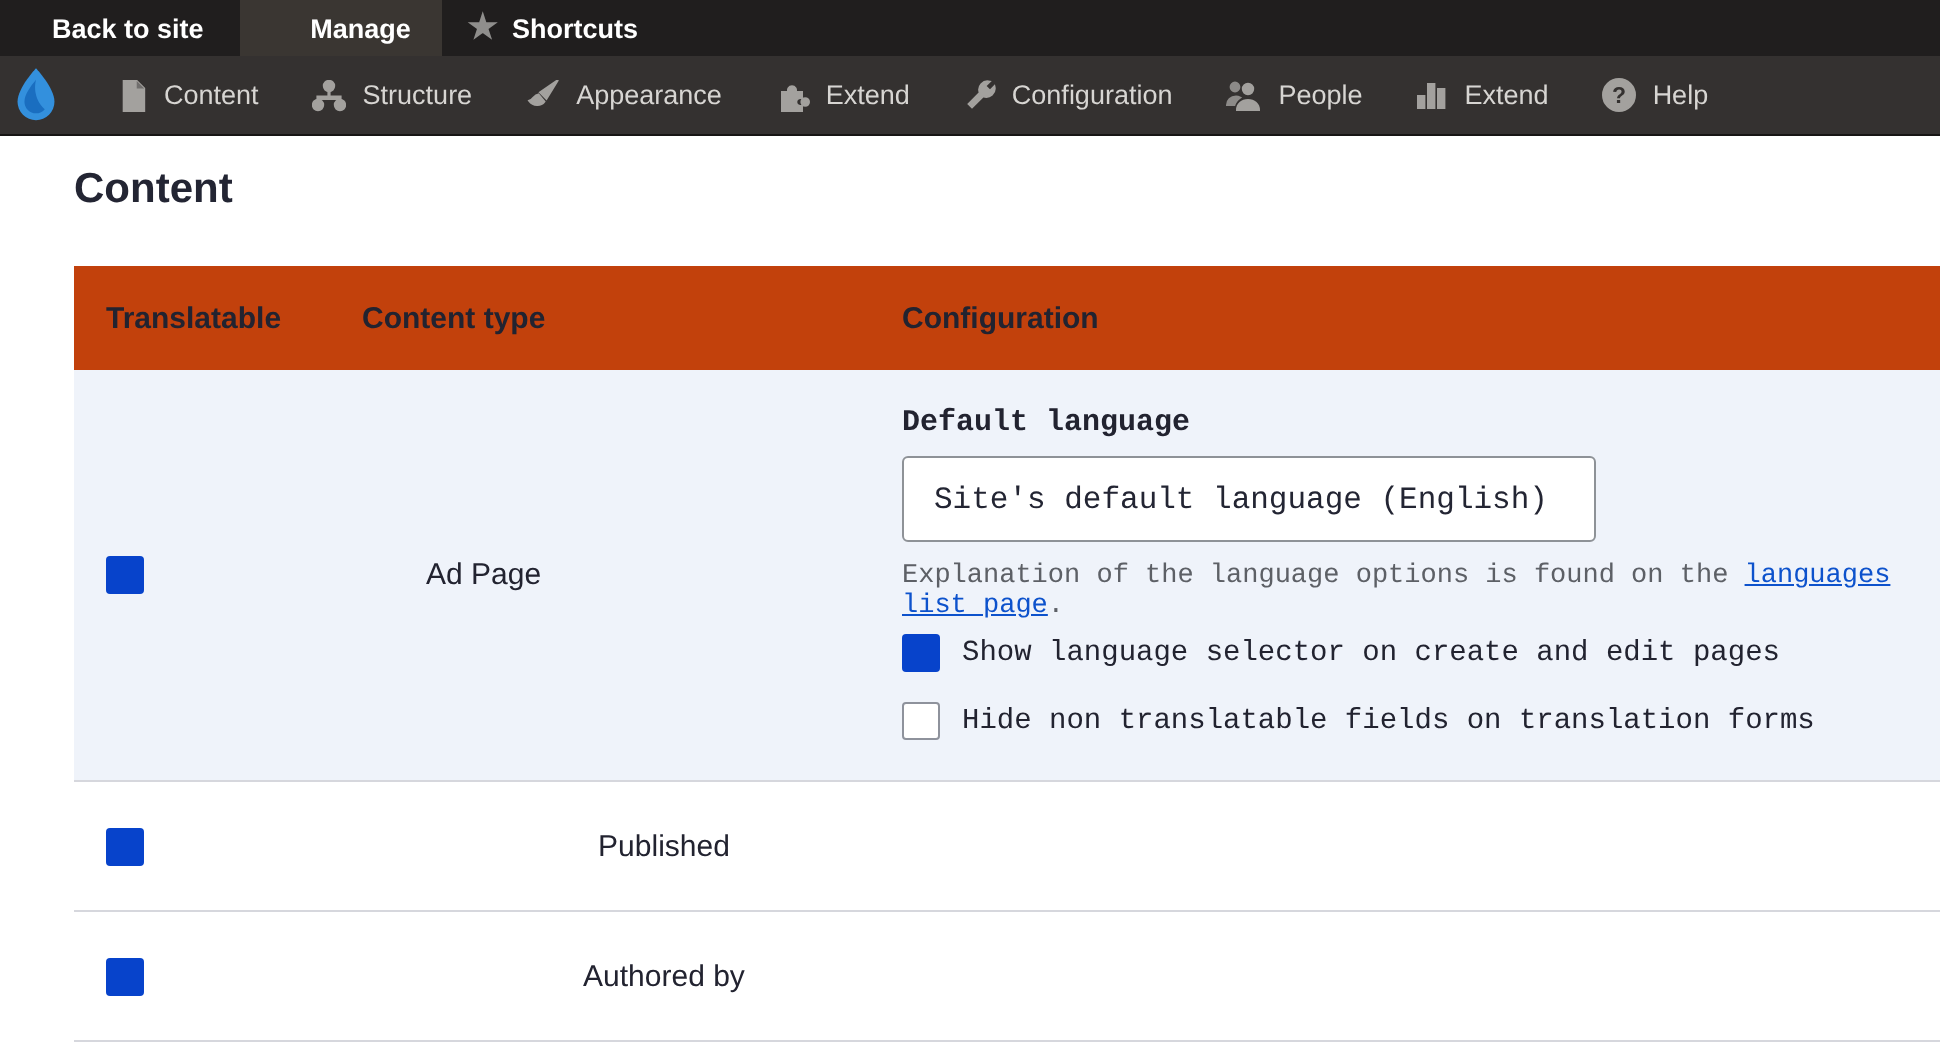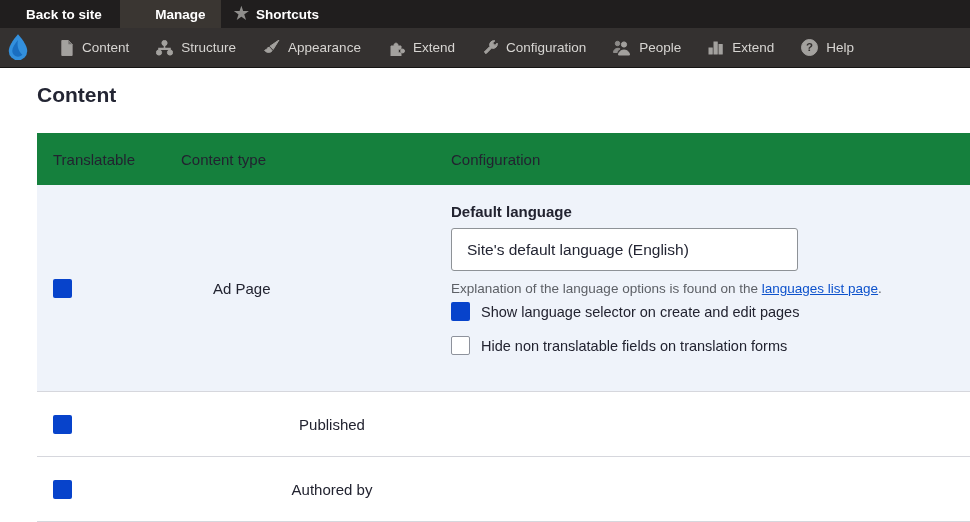--- a/index.html
+++ b/index.html
@@ -38,33 +38,33 @@
   .toolbar-item svg { flex:0 0 auto; }
   .ticon { fill:#a3a19e; stroke:#a3a19e; }
 
   
   .page { padding-left:37px; }
   .page-title { font-size:21px; font-weight:bold; color:#232533; margin:15px 0 0 0; line-height:24px; }
 
   .table { margin-top:26px; width:933px; }
   .grid-row { display:grid; grid-template-columns:128px 270px 1fr; padding:0 16px; align-items:center; }
   .thead {
-    background:#15803d; height:52px; font-weight:normal; font-size:15px; color:#222330;
+    background:#c2410c; height:52px; font-weight:bold; font-size:15px; color:#222330;
   }
   .row-highlight { background:#eff3fa; border-bottom:1px solid #d6d7dd; }
   .row-plain { height:65px; border-bottom:1px solid #d6d7dd; background:#ffffff;text-align:center; }
   .cell-type { padding-left:32px; font-size:15px; }
 
   
   .cb { width:19px; height:19px; border-radius:2px; flex:0 0 auto; cursor:pointer; }
   .cb.checked { background:#0743cb; }
   .cb.unchecked { background:#ffffff; border:1px solid #8e929c; }
 
   
-  .config-cell { padding:18px 0 36px 0; }
+  .config-cell { padding:18px 0 20px 0;font-family:Liberation Mono, monospace; }
   .field-label { font-weight:bold; font-size:15px; margin-bottom:8px; }
   .select-box {
     width:347px; height:43px; background:#ffffff; border:1px solid #8e9297;
     border-radius:3px; display:flex; align-items:center; padding-left:15px;
     font-size:15.5px; color:#232533; cursor:pointer;
   }
   .description { margin-top:10px; font-size:13.5px; color:#5d6066; }
   .description a { color:#0d52cc; text-decoration:underline; cursor:pointer; }
   .cb-row { display:flex; align-items:center; gap:11px; font-size:14.5px; color:#222330; }
   .cb-row.first { margin-top:6px; }

